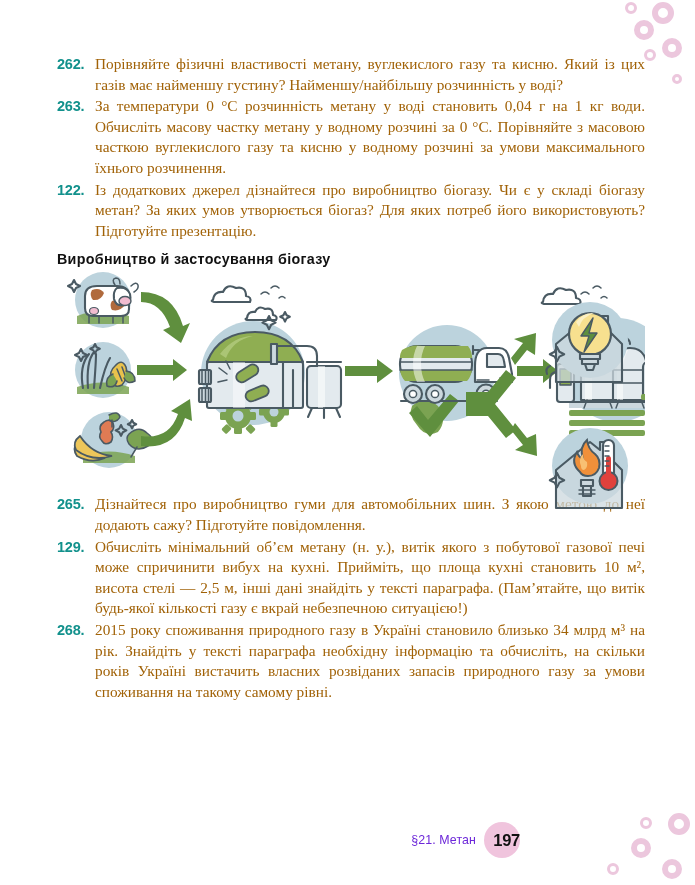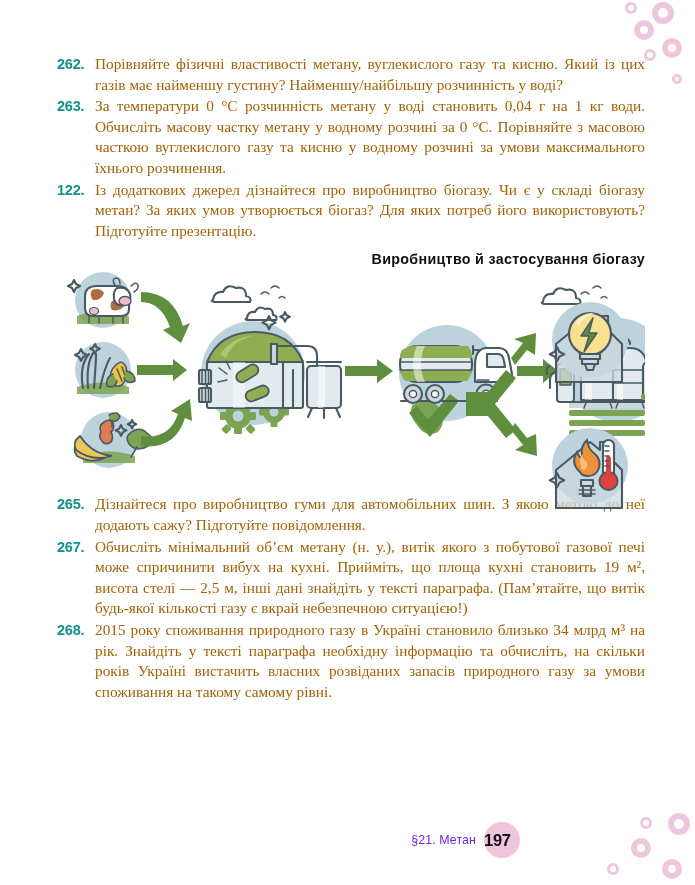--- a/index.html
+++ b/index.html
@@ -69,21 +69,21 @@
 
   
   .figure {
     position: relative;
     margin-top: 10px;
     margin-bottom: 8px;
     width: 588px;
     height: 235px;
   }
   .fig-title {
-    text-align: right;
+    text-align: left;
     font-family: "Liberation Sans", sans-serif;
     font-weight: bold;
     font-size: 14.3px;
     color: #111111;
     letter-spacing: 0.3px;
     margin-bottom: 2px;
   }
   .fig-canvas {
     position: absolute;
     left: 0;
@@ -106,21 +106,21 @@
     font-size: 12.4px;
     color: #6d28d9;
     letter-spacing: 0.1px;
   }
   .footer-pageno-wrap {
     position: relative;
     width: 36px;
     height: 36px;
     display: flex;
     align-items: center;
-    justify-content: flex-start;
+    justify-content: flex-end;
   }
   .footer-pagecircle {
     position: absolute;
     left: 0; top: 0;
     width: 36px; height: 36px;
     border-radius: 50%;
     background: #f0c4dd;
   }
   .footer-pageno {
     position: relative;
@@ -428,22 +428,22 @@
       </div>
     </div>
 
     <div class="exercise">
       <div class="ex-num">265.</div>
       <div class="ex-body">Дізнайтеся про виробництво гуми для автомобільних шин. З якою метою до неї додають сажу? Підготуйте повідомлення.</div>
     </div>
 
 
     <div class="exercise">
-      <div class="ex-num">267.</div>
-      <div class="ex-body">Обчисліть мінімальний об’єм метану (н. у.), витік якого з побутової газової печі може спричинити вибух на кухні. Прийміть, що площа кухні становить 19 м², висота стелі — 2,5 м, інші дані знайдіть у тексті параграфа. (Пам’ятайте, що витік будь-якої кількості газу є вкрай небезпечною ситуацією!)</div>
+      <div class="ex-num">129.</div>
+      <div class="ex-body">Обчисліть мінімальний об’єм метану (н. у.), витік якого з побутової газової печі може спричинити вибух на кухні. Прийміть, що площа кухні становить 10 м², висота стелі — 2,5 м, інші дані знайдіть у тексті параграфа. (Пам’ятайте, що витік будь-якої кількості газу є вкрай небезпечною ситуацією!)</div>
     </div>
 
     <div class="exercise">
       <div class="ex-num">268.</div>
       <div class="ex-body">2015 року споживання природного газу в Україні становило близько 34 млрд м³ на рік. Знайдіть у тексті параграфа необхідну інформацію та обчисліть, на скільки років Україні вистачить власних розвіданих запасів природного газу за умови споживання на такому самому рівні.</div>
     </div>
 
   </div>
 
   <div style="position:absolute;left:0;top:0;width:695px;height:885px;pointer-events:none;">

